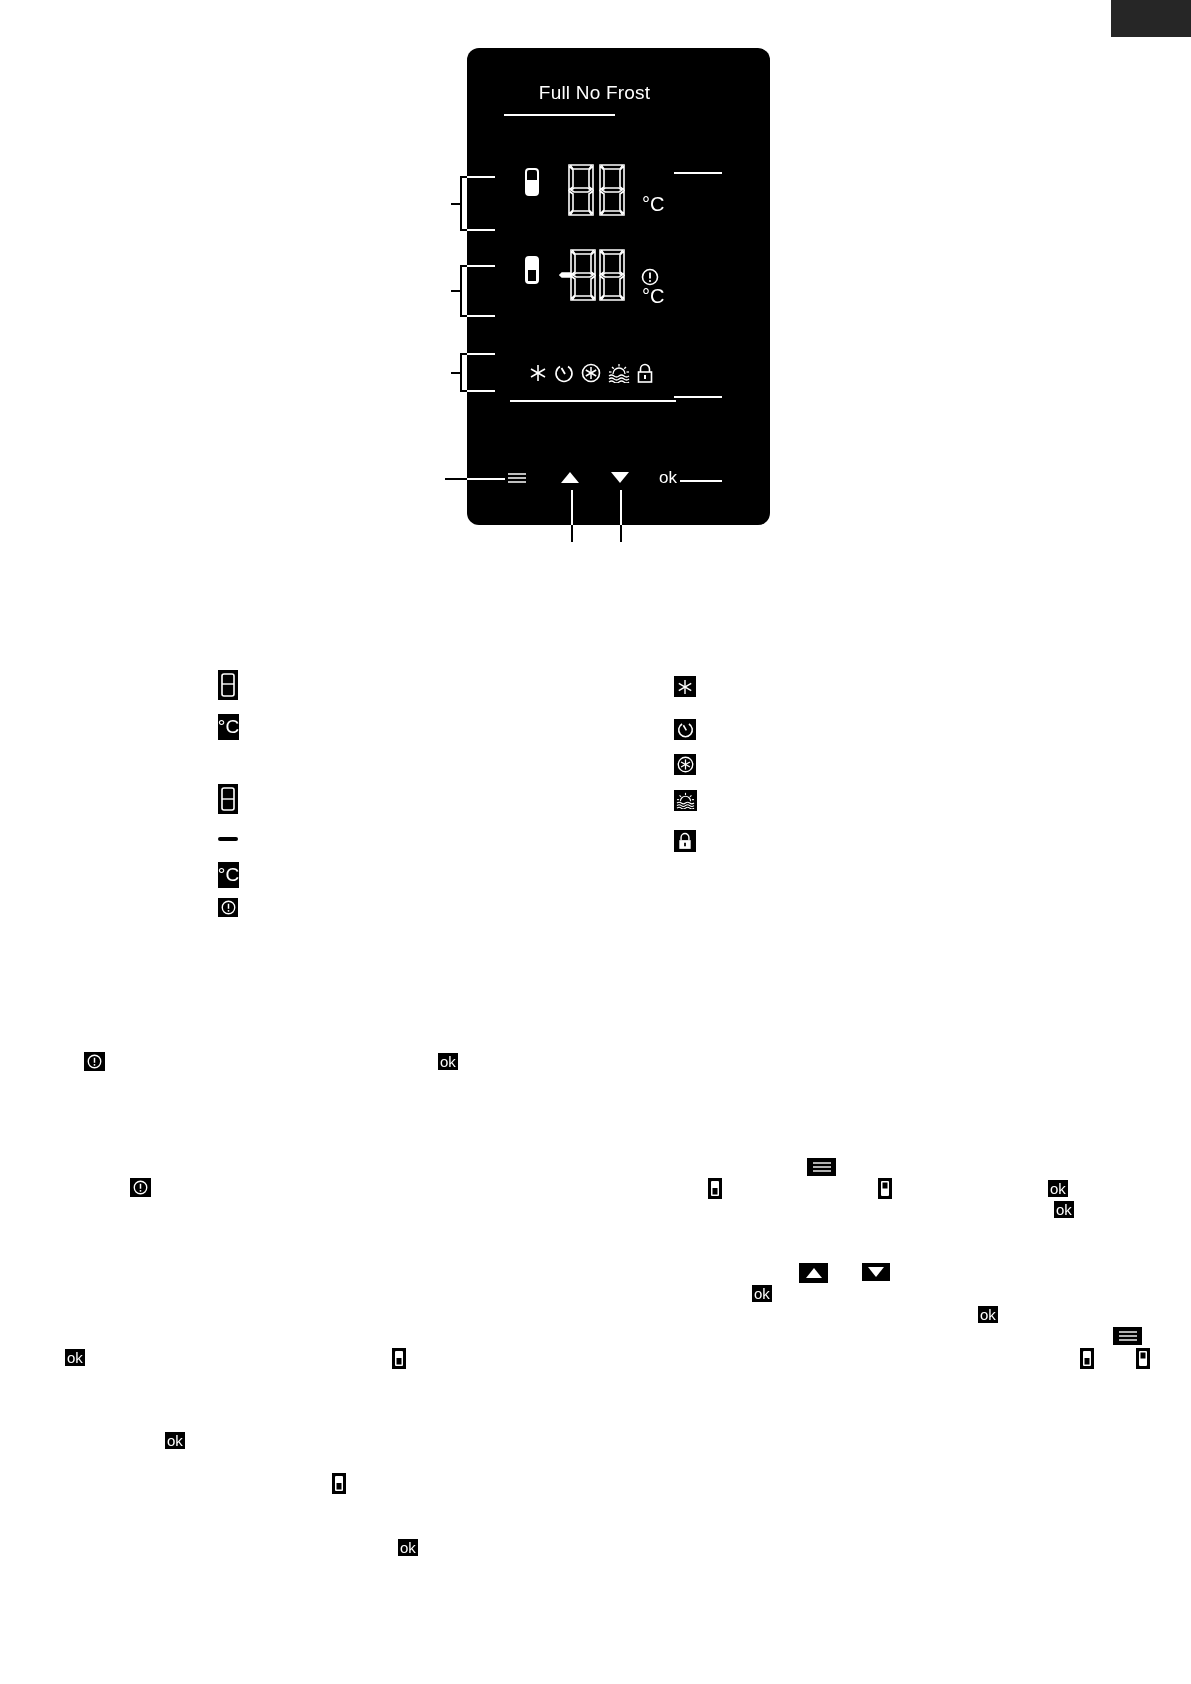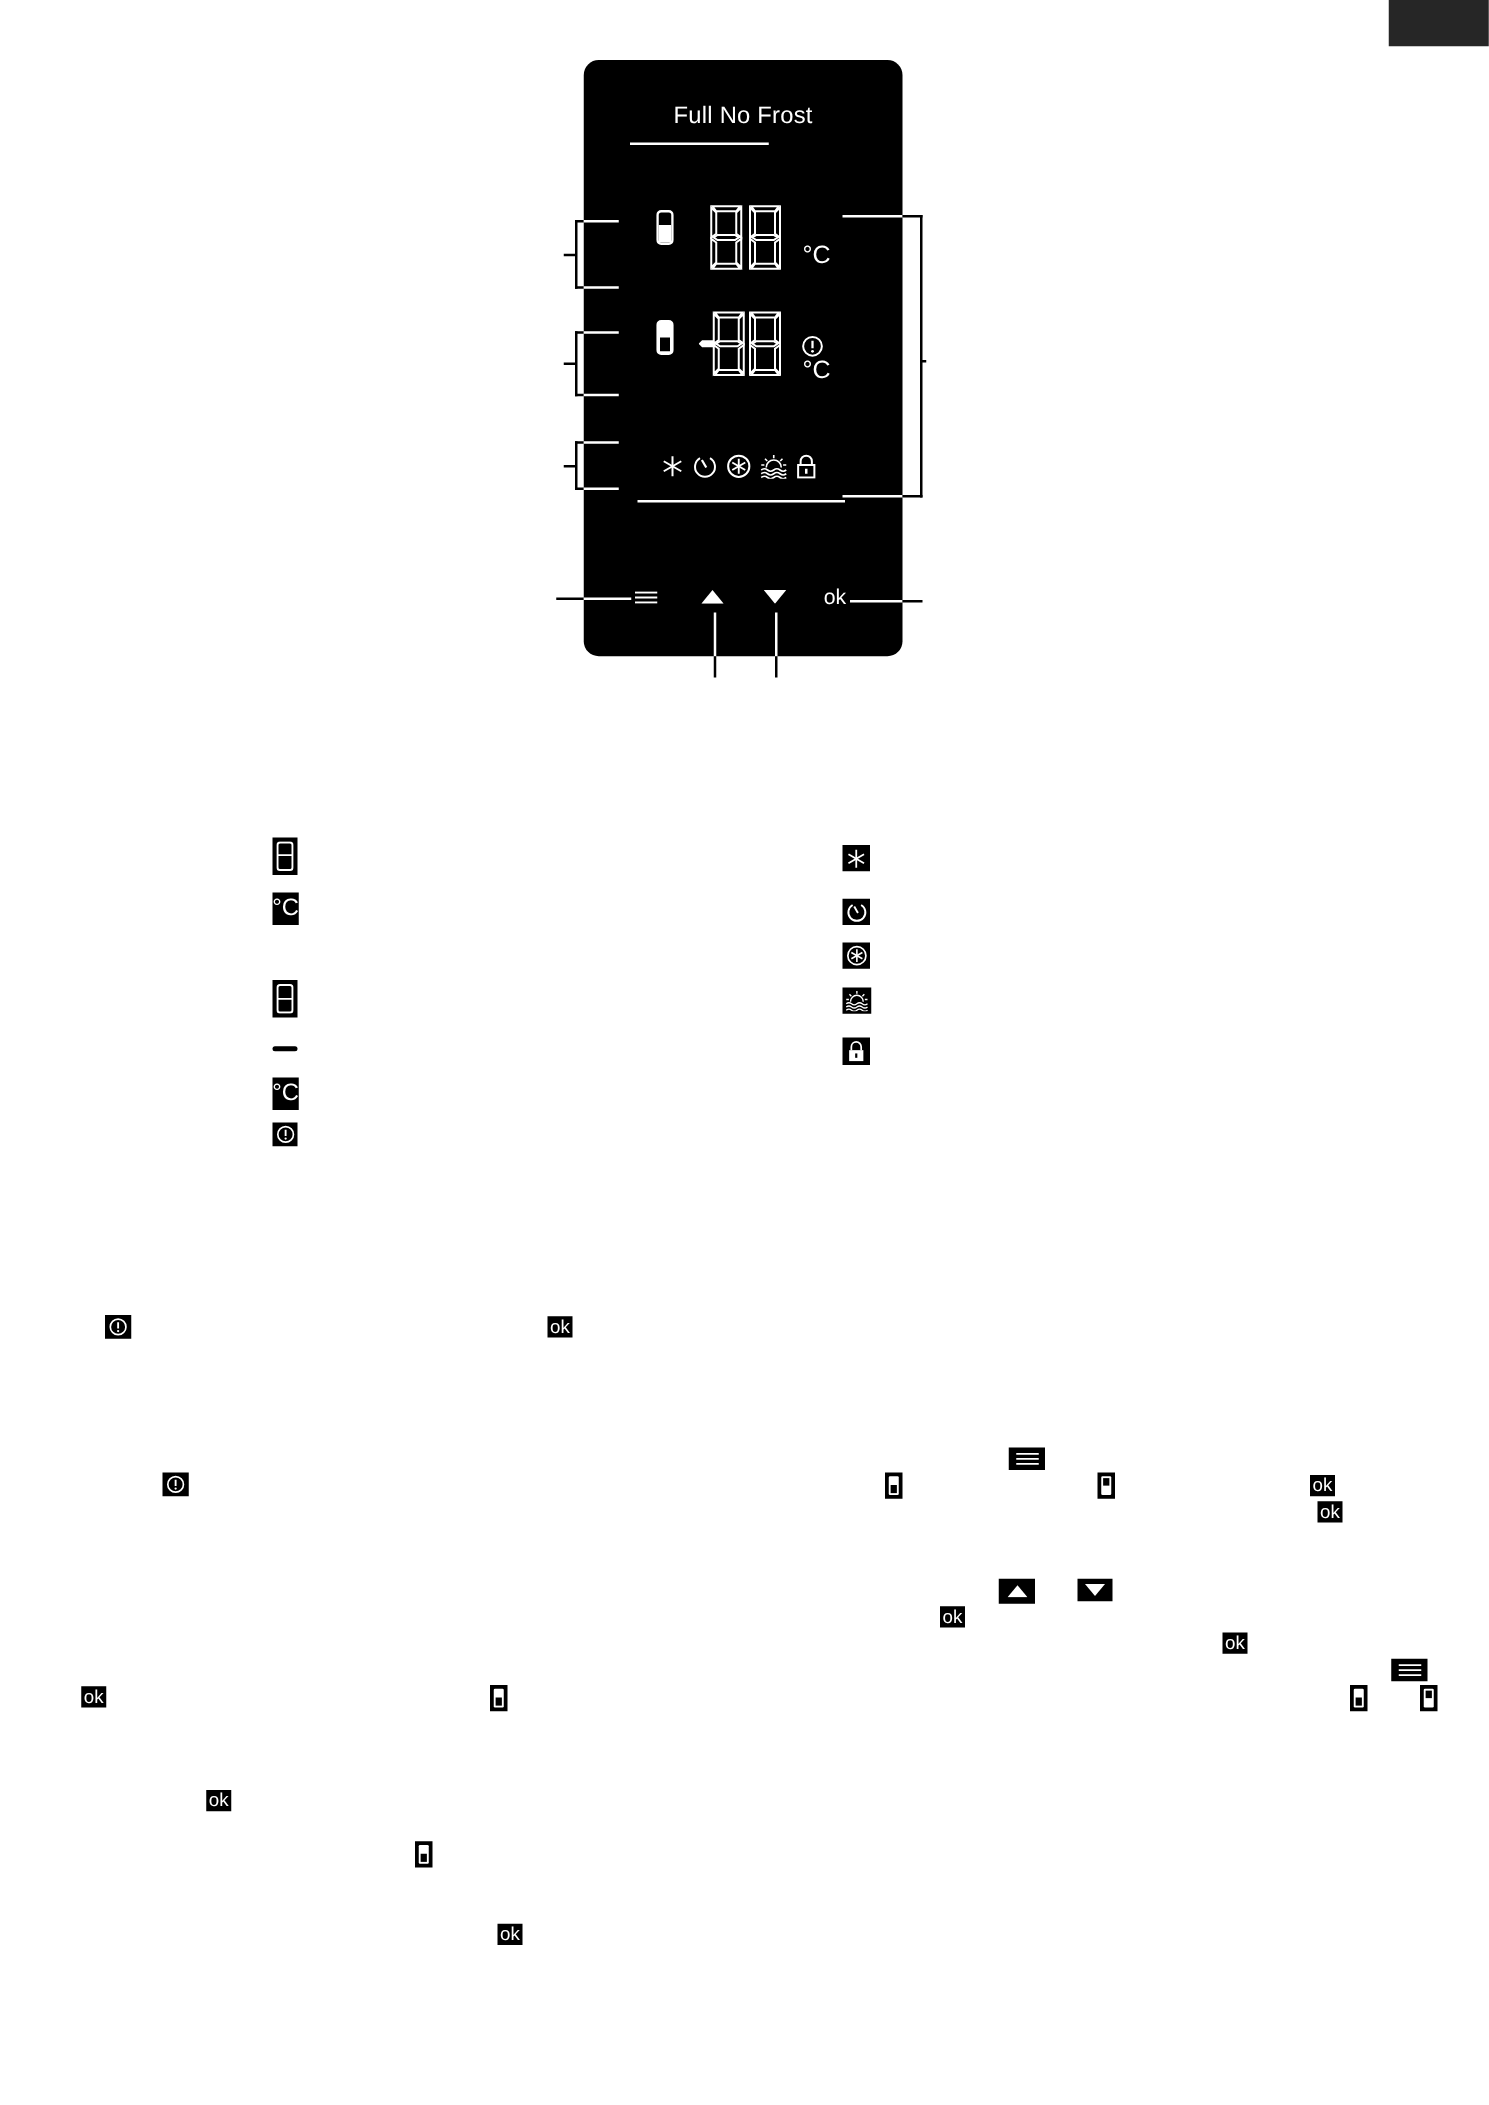--- a/index.html
+++ b/index.html
@@ -4,21 +4,21 @@
 <style>
   html, body { margin: 0; padding: 0; }
   body {
     width: 1191px; height: 1684px; position: relative; overflow: hidden;
     background: #ffffff; font-family: "Liberation Sans", "DejaVu Sans", sans-serif;
   }
   .abs { position: absolute; }
   .corner-tab { left: 1111px; top: 0; width: 80px; height: 37px; background: #262626; }
   .panel {
     left: 467px; top: 48px; width: 255px; height: 477px;
-    background: #000; border-radius: 12px;
+    background: #000; border-radius: 12px; padding-left: 48px;
   }
   .panel-title {
     left: 0; top: 34px; width: 255px; text-align: center;
     color: #fff; font-size: 19px; letter-spacing: 0.2px;
   }
   .hline { background: #000; height: 2px; }
   .wline { background: #fff; height: 2px; }
   .vline { background: #000; width: 2px; }
   .wvline { background: #fff; width: 2px; }
   .ok-text { color: #fff; font-size: 17px; }

